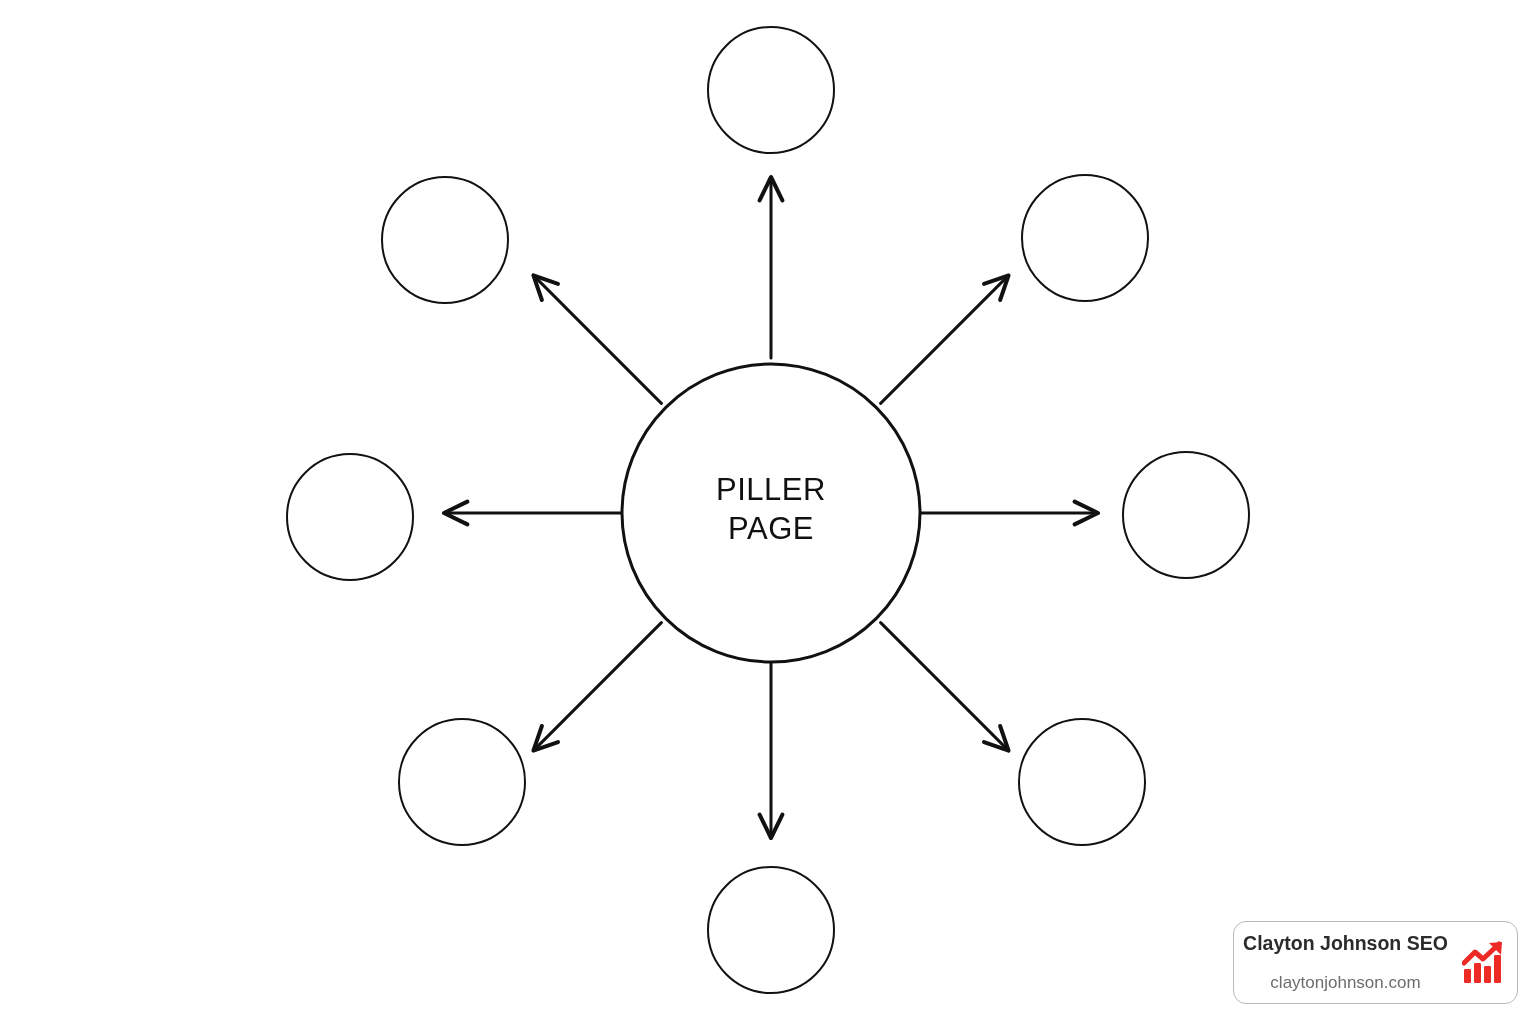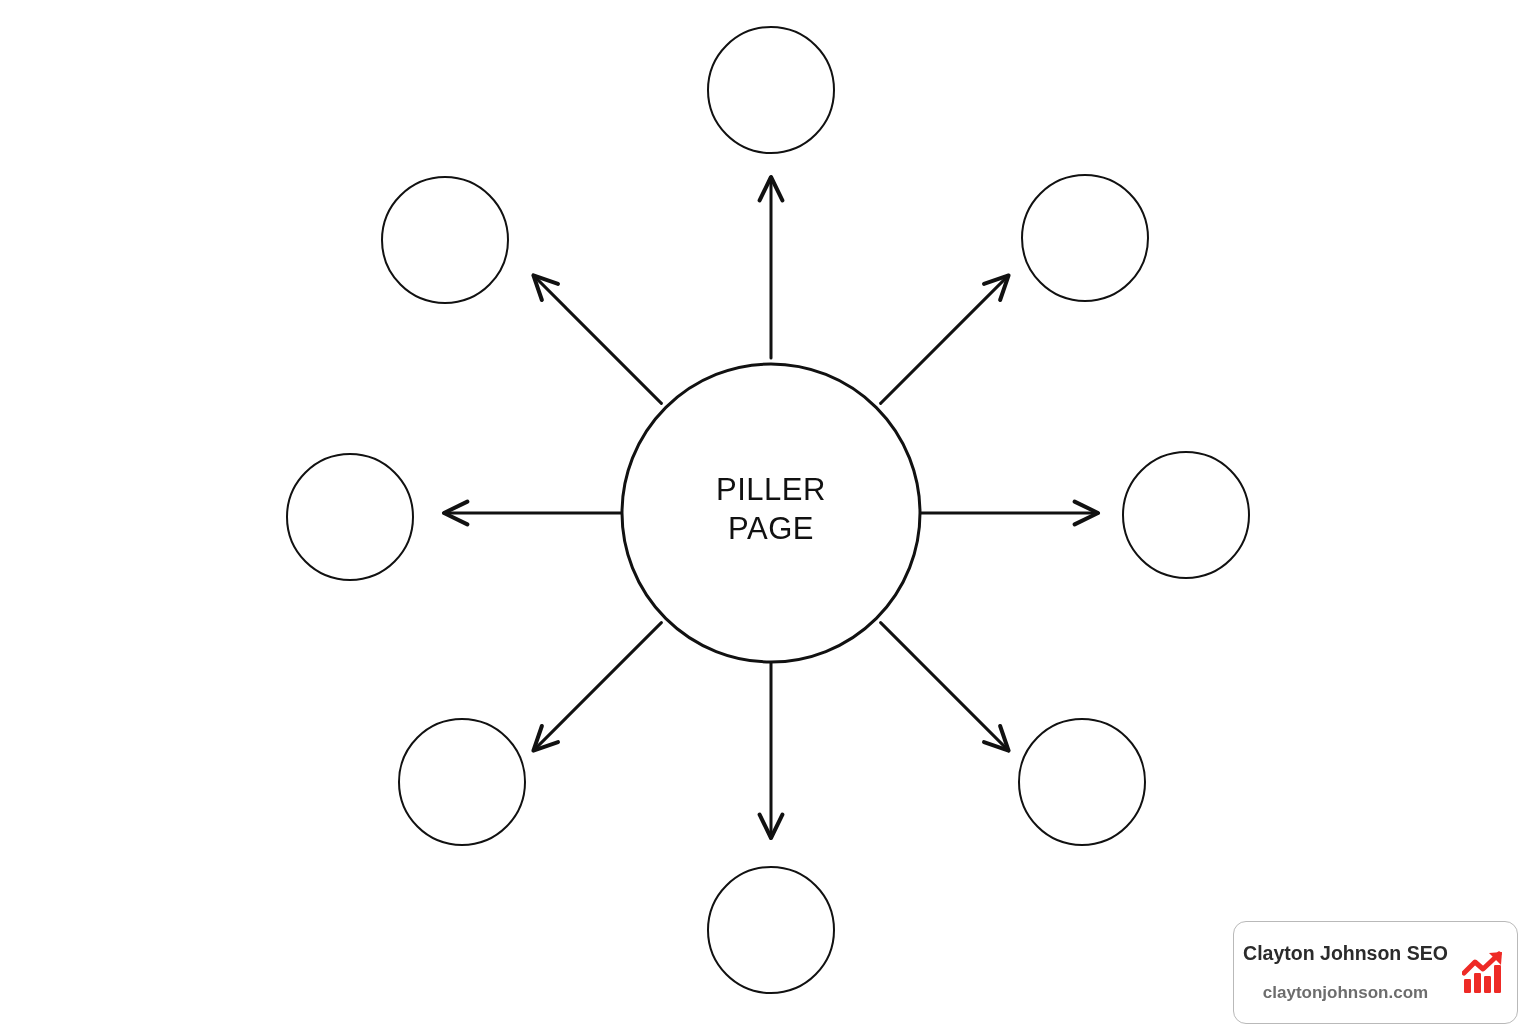--- a/index.html
+++ b/index.html
@@ -27,21 +27,21 @@
     font-size: 31px;
     fill: #111111;
     text-anchor: middle;
     letter-spacing: 0.5px;
   }
   #brand-badge {
     position: absolute;
     left: 1233px;
     top: 921px;
     width: 285px;
-    height: 103px;
+    height: 83px;
     box-sizing: border-box;
     border: 1.6px solid #b9b9b9;
     border-radius: 13px;
     background: #ffffff;
     display: flex;
     align-items: center;
     justify-content: center;
     gap: 14px;
     padding: 0 12px;
   }
@@ -55,21 +55,21 @@
   #brand-name {
     font-family: "Liberation Sans", sans-serif;
     font-size: 19.5px;
     font-weight: bold;
     color: #2b2b2b;
     white-space: nowrap;
   }
   #brand-url {
     font-family: "Liberation Sans", sans-serif;
     font-size: 17px;
-    font-weight: bold;
+    font-weight: normal;
     color: #6d6d6d;
     white-space: nowrap;
     margin-top: 18px;
   }
   #brand-logo-icon {
     flex: 0 0 auto;
     width: 46px;
     height: 44px;
     display: block;
   }

